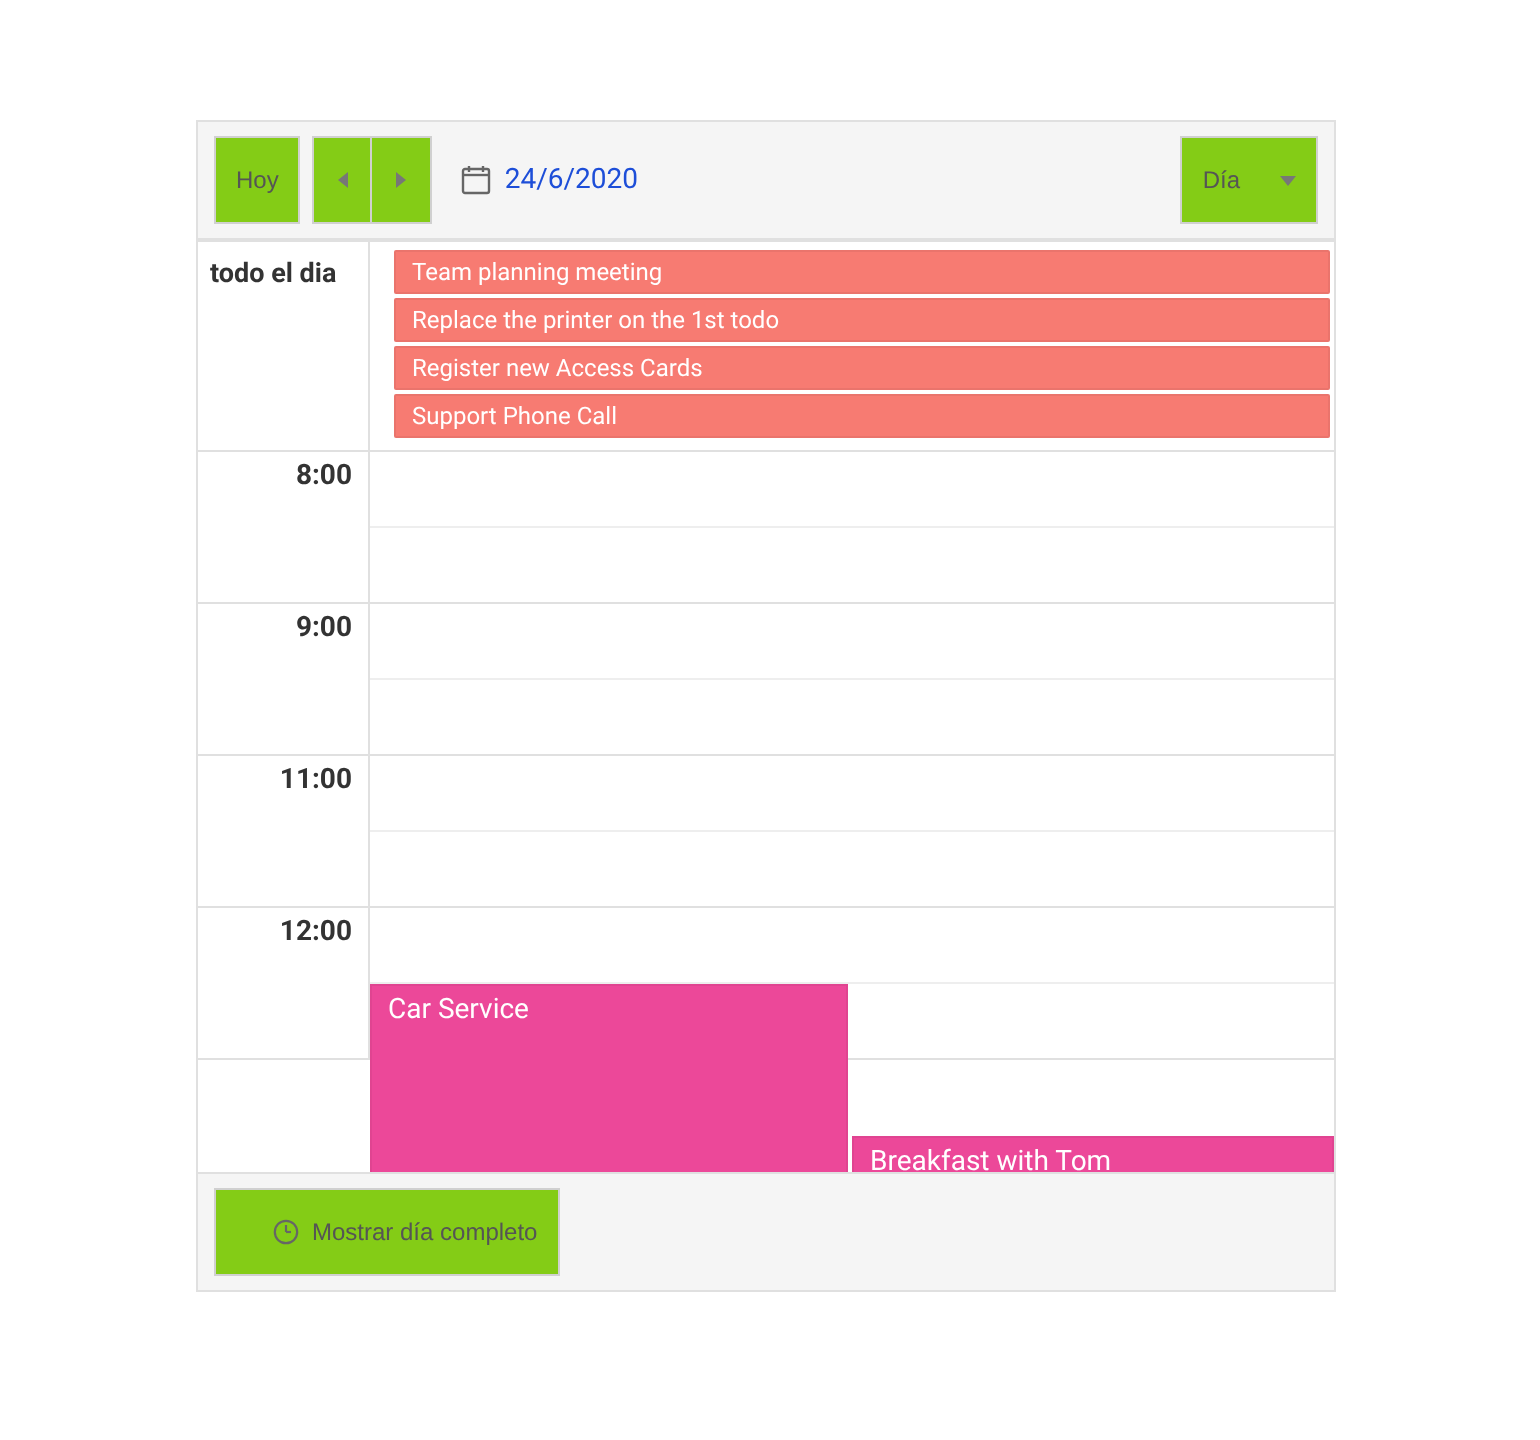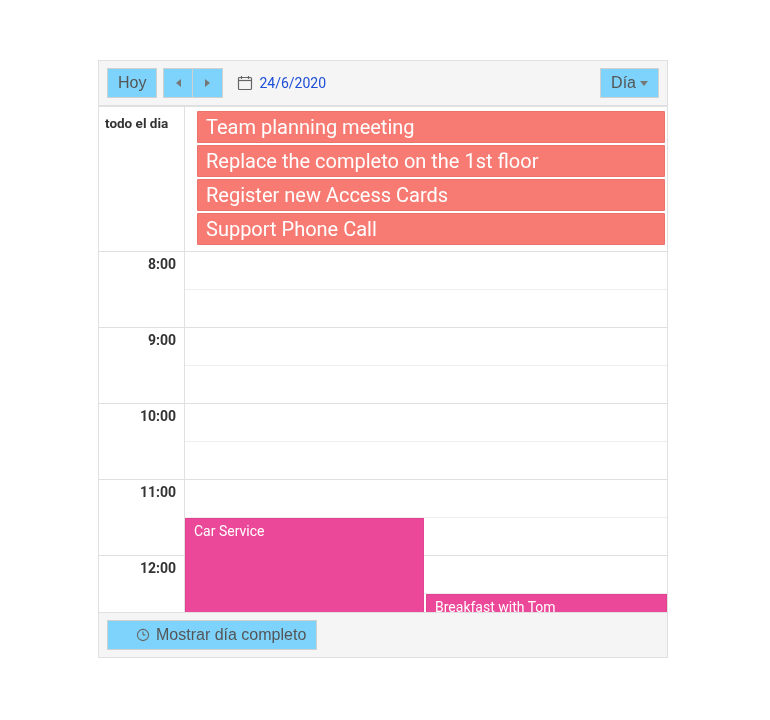--- a/index.html
+++ b/index.html
@@ -19,43 +19,43 @@
     display: flex;
     align-items: center;
     padding: 7px 8px;
     background: #f5f5f5;
     border-bottom: 1px solid #e0e0e0;
   }
   .btn {
     display: inline-flex;
     align-items: center;
     justify-content: center;
-    height: 30px;
+    height: 44px;
     padding: 0 10px;
-    background: #7dd3fc;
+    background: #84cc16;
     border: 1px solid #d0d0d0;
     color: #555;
-    font-size: 16px;
+    font-size: 12px;
     cursor: pointer;
     user-select: none;
   }
   .btn-group { display: flex; margin-left: 6px; }
   .btn-group .btn { border-radius: 0; }
   .btn-group .btn + .btn { border-left: none; }
   .btn-nav { width: 30px; padding: 0; }
   .date-display {
     display: inline-flex;
     align-items: center;
     margin-left: 14px;
     color: #1d4ed8;
     gap: 6px;
   }
   .date-display svg { flex-shrink: 0; }
   .spacer { flex: 1; }
-  .view-btn { display: inline-flex; align-items: center; gap: 4px; }
+  .view-btn { display: inline-flex; align-items: center; gap: 20px; }
   .tri-down {
     width: 0; height: 0;
     border-left: 4px solid transparent;
     border-right: 4px solid transparent;
     border-top: 5px solid #777;
   }
   .tri-left {
     width: 0; height: 0;
     border-top: 4px solid transparent;
     border-bottom: 4px solid transparent;
@@ -84,21 +84,21 @@
     padding: 8px 6px;
     font-size: 13.5px;
     line-height: 1.3;
   }
   .allday-events { padding: 4px 2px 4px 2px; }
   .event {
     background: #f77b72;
     color: #fff;
     padding: 3px 8px;
     margin-bottom: 2px;
-    font-size: 20px;
+    font-size: 12px;
     border: 1px solid rgba(0,0,0,0.05);
     border-radius: 1px;
     cursor: pointer;
     white-space: nowrap;
     overflow: hidden;
     text-overflow: ellipsis;
   }
   .grid-body {
     height: 360px;
     overflow: hidden;
@@ -180,44 +180,37 @@
   </div>
 
   <div class="header-row">
     <div class="left-col"></div>
   </div>
 
   <div class="allday-row">
     <div class="left-col allday-label">todo el dia</div>
     <div class="right-col allday-events" id="allday-events">
         <div class="event">Team planning meeting</div>
-        <div class="event">Replace the completo on the 1st floor</div>
+        <div class="event">Replace the printer on the 1st todo</div>
         <div class="event">Register new Access Cards</div>
         <div class="event">Support Phone Call</div>
       </div>
   </div>
 
   <div class="grid-body">
     <div id="hour-rows">
         <div class="hour-row">
           <div class="hour-label">8:00</div>
           <div class="hour-cells">
             <div class="half-cell"></div>
             <div class="half-cell hour-end"></div>
           </div>
         </div>
         <div class="hour-row">
           <div class="hour-label">9:00</div>
-          <div class="hour-cells">
-            <div class="half-cell"></div>
-            <div class="half-cell hour-end"></div>
-          </div>
-        </div>
-        <div class="hour-row">
-          <div class="hour-label">10:00</div>
           <div class="hour-cells">
             <div class="half-cell"></div>
             <div class="half-cell hour-end"></div>
           </div>
         </div>
         <div class="hour-row">
           <div class="hour-label">11:00</div>
           <div class="hour-cells">
             <div class="half-cell"></div>
             <div class="half-cell hour-end"></div>

